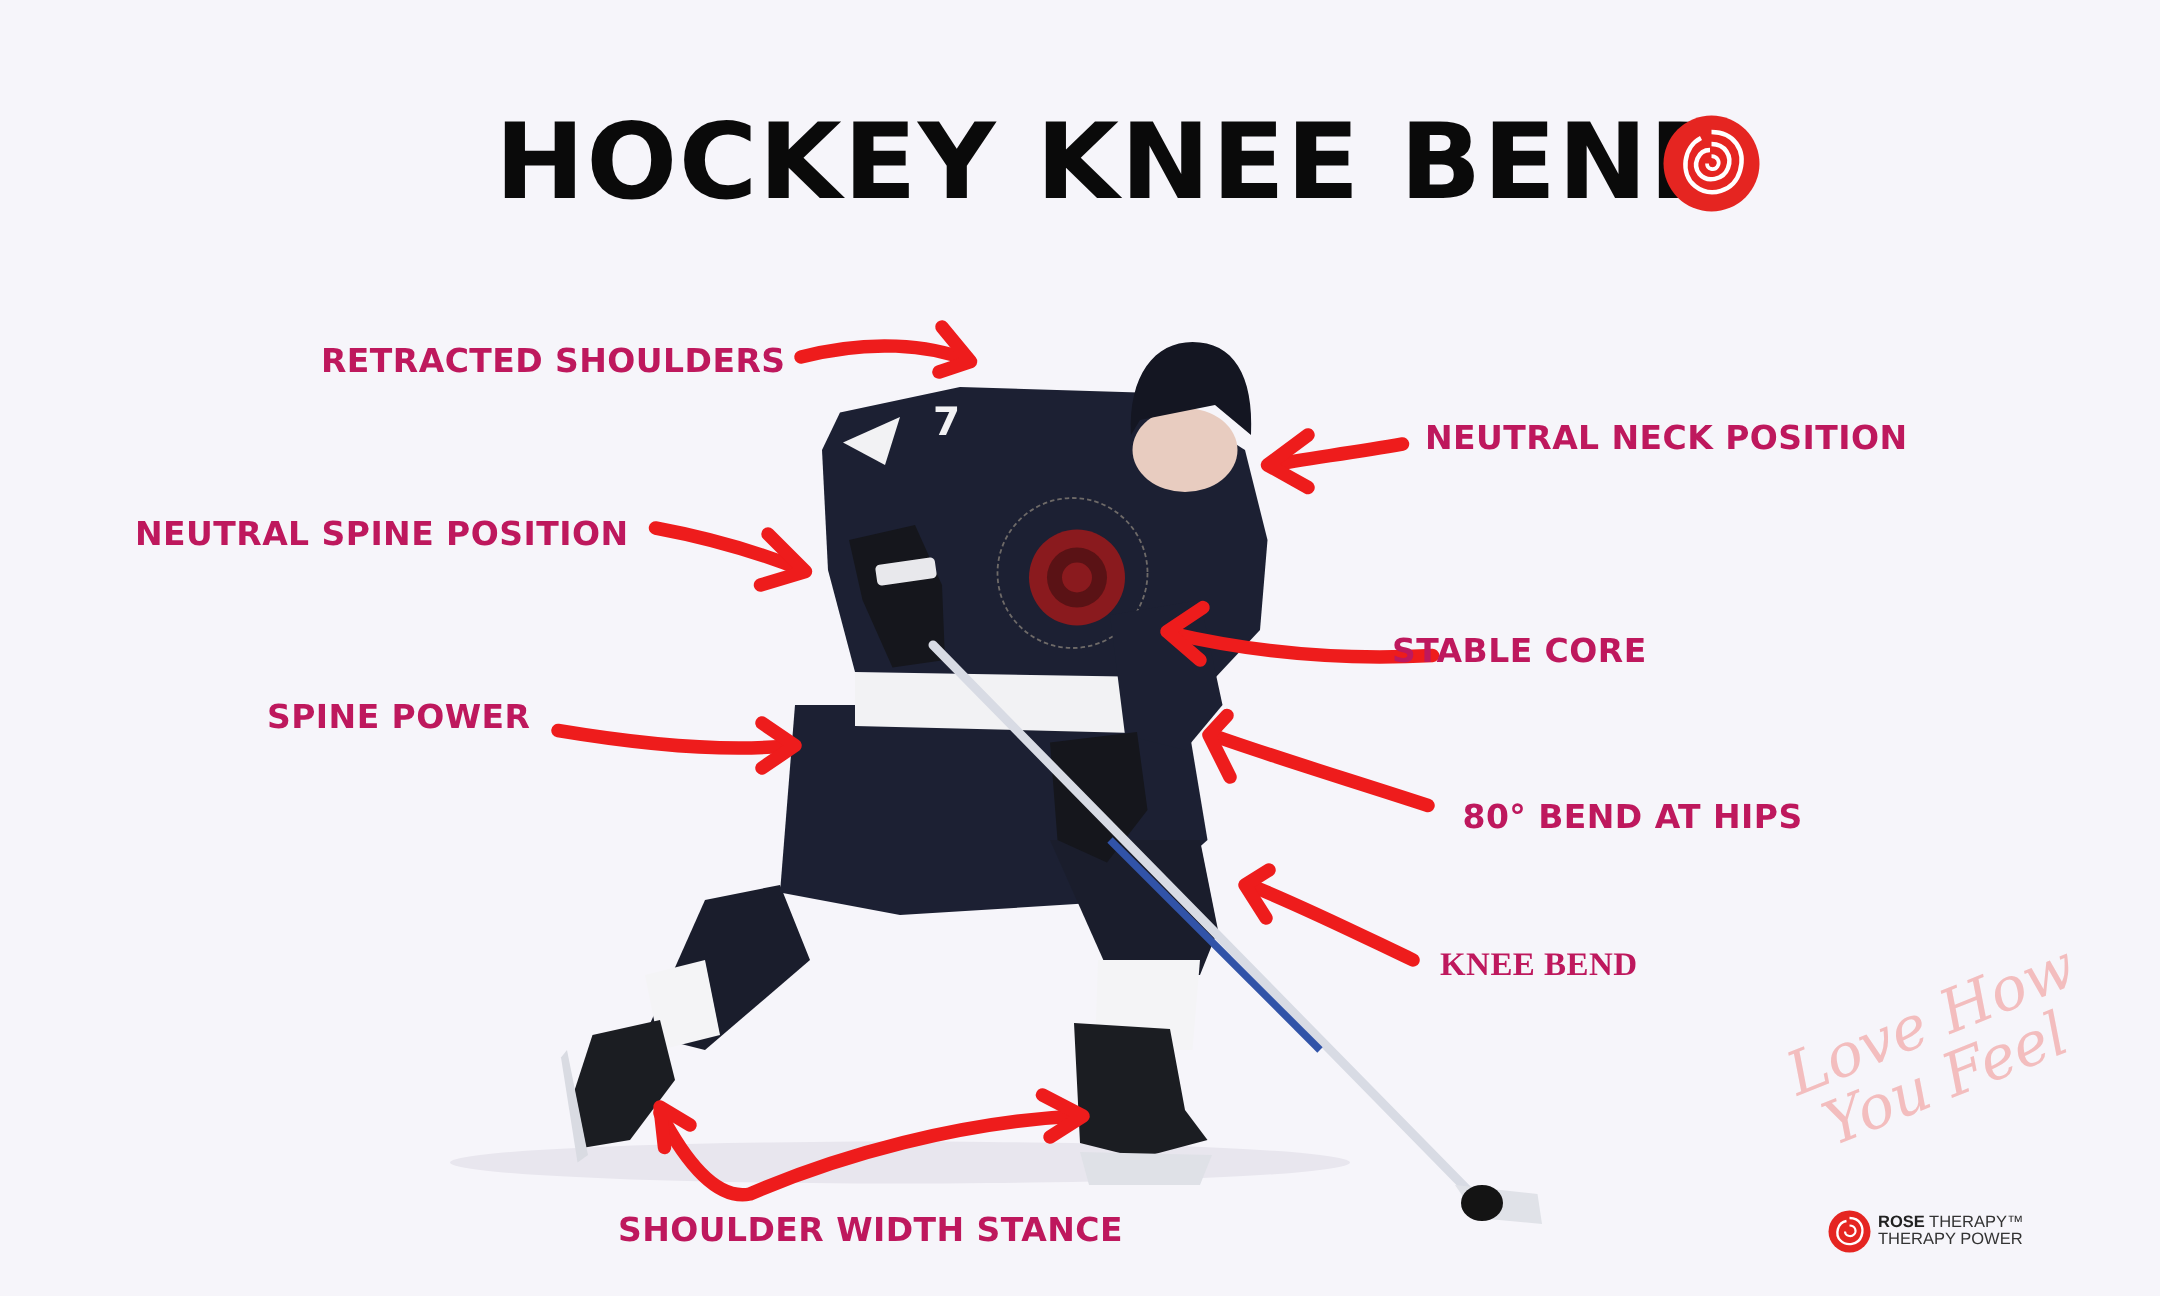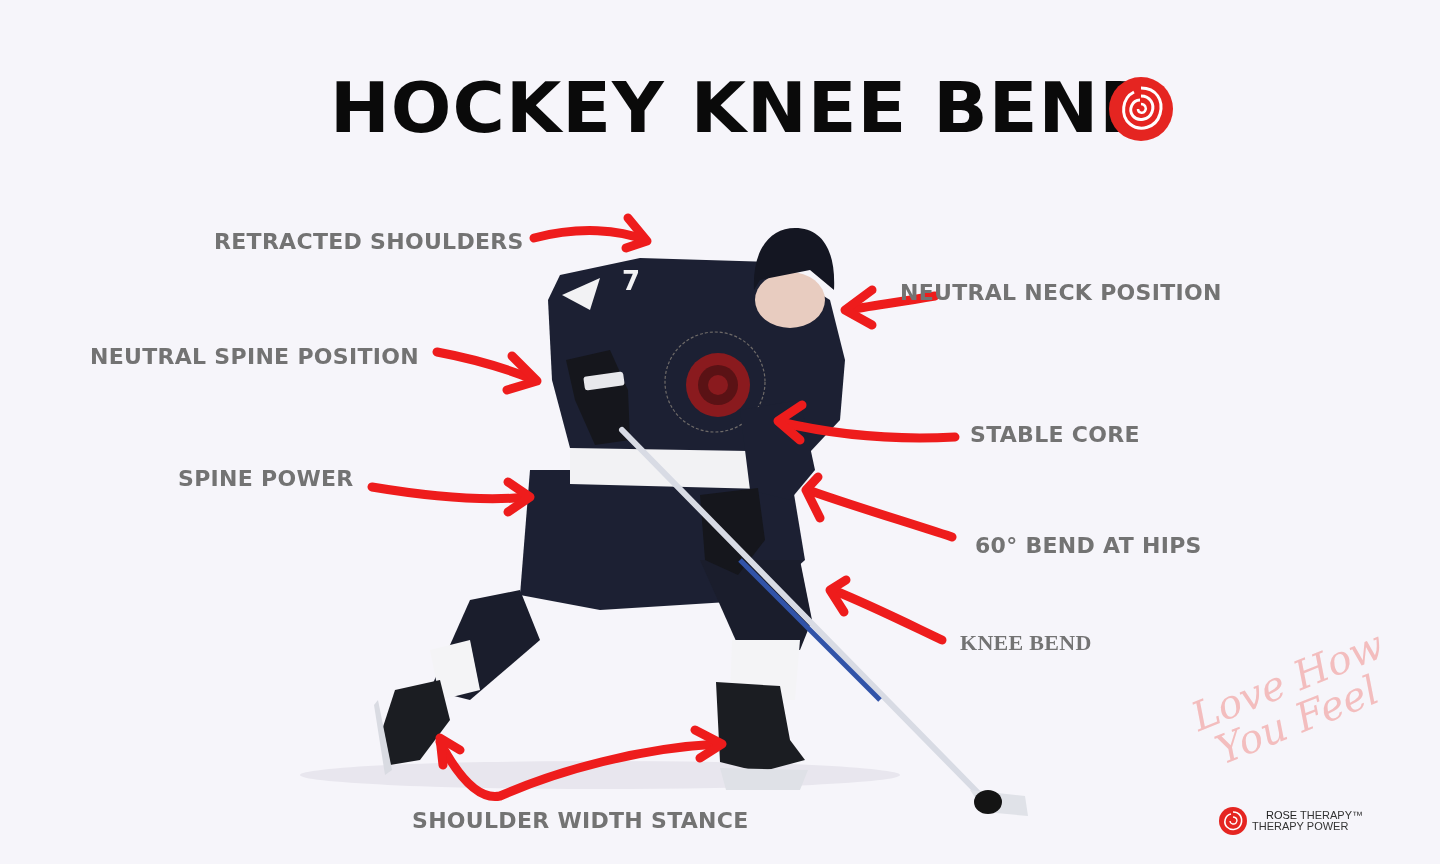--- a/index.html
+++ b/index.html
@@ -1,25 +1,25 @@
 <!DOCTYPE html>
 <html><head>
 <meta charset="utf-8">
 <style>
   html,body{margin:0;padding:0;}
   body{width:1440px;height:864px;background:#f6f5fa;position:relative;overflow:hidden;font-family:"DejaVu Sans","Liberation Sans",sans-serif;}
   .title{position:absolute;left:330px;top:68px;font-family:"DejaVu Sans",sans-serif;font-weight:bold;font-size:70px;letter-spacing:1px;color:#0a0a0a;line-height:80px;transform:scaleX(1.02);transform-origin:left;}
   .rose-logo{position:absolute;left:1108px;top:76px;width:66px;height:66px;}
-  .label{position:absolute;font-family:"DejaVu Sans",sans-serif;font-weight:bold;font-size:22px;color:#737373;white-space:nowrap;letter-spacing:0.3px;}
+  .label{position:absolute;font-family:"DejaVu Sans",sans-serif;font-weight:bold;font-size:22px;color:#be185d;white-space:nowrap;letter-spacing:0.3px;}
   svg.scene{position:absolute;left:0;top:0;}
   .tagline{position:absolute;left:1186px;top:700px;font-family:"DejaVu Serif",serif;font-style:italic;font-size:40px;line-height:40px;color:#f3b8b8;transform:rotate(-22deg);transform-origin:left top;opacity:0.9;}
   .brand{position:absolute;left:1218px;top:806px;display:flex;align-items:center;gap:4px;}
   .brand-logo{width:30px;height:30px;}
   .brand-text{font-family:"Liberation Sans",sans-serif;font-size:11px;line-height:11px;color:#333;}
-  .brand-text b{font-weight:normal;color:#222;margin-left:14px;}
+  .brand-text b{font-weight:bold;color:#222;}
 </style>
 </head>
 <body>
 
 <div class="title">HOCKEY KNEE BEND</div>
 
 <svg class="rose-logo" viewBox="0 0 66 66">
   <circle cx="33" cy="33" r="32" fill="#e52521"></circle>
   <path d="M33 12 C48 12 56 24 52 38 C48 52 32 56 22 48 C12 40 14 22 26 16" fill="none" stroke="#fff" stroke-width="3"></path>
   <path d="M33 20 C42 20 47 28 44 36 C41 44 30 46 25 40 C20 34 24 24 32 24" fill="none" stroke="#fff" stroke-width="3"></path>
@@ -96,25 +96,25 @@
     <path d="M818 477 L806 490 L820 518"></path>
     <path d="M942 640 C900 620 870 605 833 590"></path>
     <path d="M846 580 L830 590 L844 612"></path>
     <path d="M440 742 C460 780 480 800 500 796 C560 770 640 748 718 744"></path>
     <path d="M443 765 L440 738 L460 750"></path>
     <path d="M695 730 L722 744 L700 758"></path>
   </g>
 </svg>
 
 <div class="label" style="left:214px;top:229px;">RETRACTED SHOULDERS</div>
-<div class="label" style="left:900px;top:280px;">NEUTRAL NECK POSITION</div>
+<div class="label" style="left:950px;top:280px;">NEUTRAL NECK POSITION</div>
 <div class="label" style="left:90px;top:332px;margin-top:12px;">NEUTRAL SPINE POSITION</div>
-<div class="label" style="left:970px;top:422px;text-align:right;">STABLE CORE</div>
+<div class="label" style="left:928px;top:422px;text-align:right;">STABLE CORE</div>
 <div class="label" style="left:178px;top:466px;">SPINE POWER</div>
-<div class="label" style="left:975px;top:533px;">60° BEND AT HIPS</div>
+<div class="label" style="left:975px;top:533px;">80° BEND AT HIPS</div>
 <div class="label" style="left:960px;top:630px;font-family:Liberation Serif, serif;">KNEE BEND</div>
 <div class="label" style="left:412px;top:808px;">SHOULDER WIDTH STANCE</div>
 
 <div class="tagline">
   <div>Love How</div>
   <div style="padding-left:10px;">You Feel</div>
 </div>
 
 <div class="brand">
   <svg class="brand-logo" viewBox="0 0 30 30">

